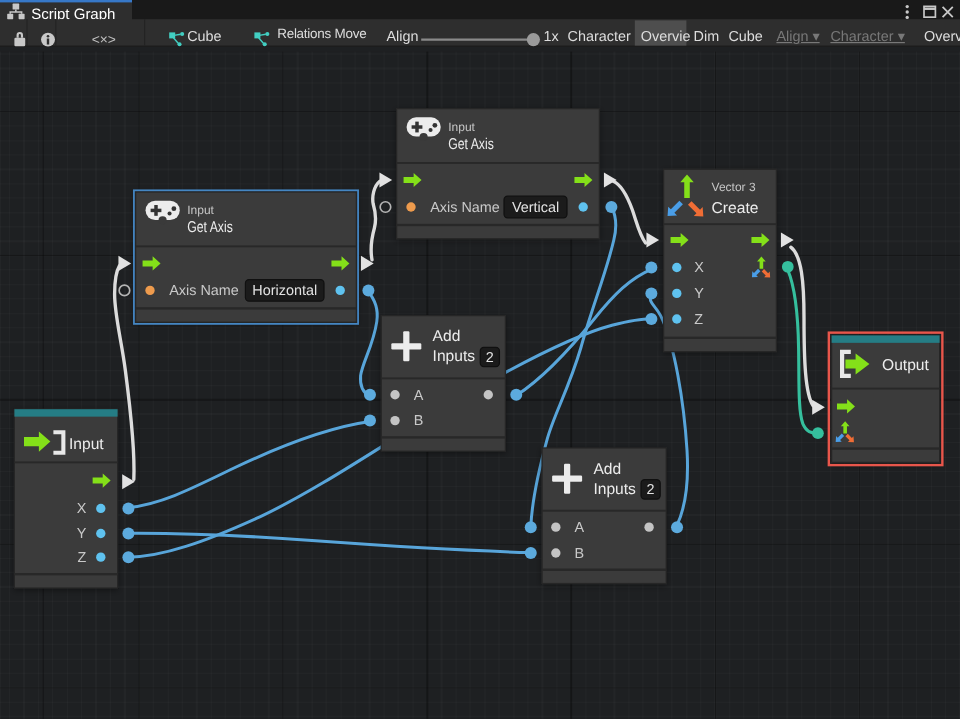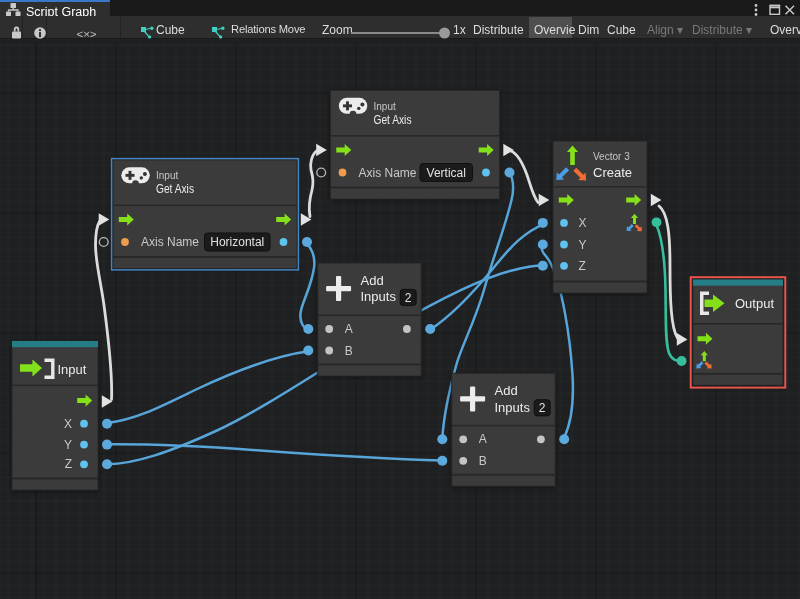--- a/index.html
+++ b/index.html
@@ -1,20 +1,20 @@
 <!DOCTYPE html>
 <html><head><meta charset="utf-8"><style>
 html,body{margin:0;padding:0;width:800px;height:599px;overflow:hidden;background:#1e2022;font-family:"Liberation Sans",sans-serif;}
 #tabbar{position:absolute;left:0;top:0;width:800px;height:20px;background:#191919;}
 #tab{position:absolute;left:0;top:0;width:110px;height:20px;background:#2e2e2e;border-top:2px solid #3778c8;box-sizing:border-box;}
 #tab span{position:absolute;left:26px;top:2.5px;font-size:12.5px;color:#ffffff;}
 #toolbar{position:absolute;left:0;top:16px;width:800px;height:23px;background:#2e2e2e;border-bottom:1px solid #1a1a1a;box-sizing:border-box;}
 .sep{position:absolute;top:0;width:1px;height:22px;background:#232323;}
 .tbtxt{position:absolute;top:6.5px;font-size:12px;color:#dddddd;white-space:nowrap;}
-.gray{color:#787878;}
+.gray{color:#787878;text-decoration:underline;}
 #values{position:absolute;left:529px;top:1px;width:43px;height:21px;background:#4e4e4e;}
 #graph{position:absolute;left:0;top:43px;width:800px;height:556px;
  background-color:#1e2022;
  background-image:
   repeating-linear-gradient(90deg, rgba(0,0,0,0.38) 0 1px, transparent 1px 120px),
   repeating-linear-gradient(180deg, rgba(0,0,0,0.38) 0 1px, transparent 1px 120px),
   repeating-linear-gradient(90deg, rgba(255,255,255,0.022) 0 1px, transparent 1px 12px),
   repeating-linear-gradient(180deg, rgba(255,255,255,0.022) 0 1px, transparent 1px 12px);
  background-position: 115.5px 0, 0 49.6px, 7.5px 0, 0 1.6px;}
 svg{position:absolute;left:0;top:0;}
@@ -217,28 +217,28 @@
    <path d="M785.5 5.7 l8.5 8.5 M794 5.7 l-8.5 8.5" stroke-width="1.5"></path>
   </g>
 </svg>
 <div id="toolbar">
  <div class="sep" style="left:22px"></div>
  <div class="sep" style="left:45.5px"></div>
  <div class="sep" style="left:120px"></div>
  <div id="values"></div>
  <span class="tbtxt" style="left:156px">Cube</span>
  <span class="tbtxt" style="left:231px;font-size:11.2px;letter-spacing:-0.2px">Relations Move</span>
- <span class="tbtxt" style="left:322px">Zoom</span>
+ <span class="tbtxt" style="left:322px">Align</span>
  <span class="tbtxt" style="left:453px">1x</span>
- <span class="tbtxt" style="left:473px">Distribute</span>
+ <span class="tbtxt" style="left:473px">Character</span>
  <span class="tbtxt" style="left:534px">Overvie</span>
  <span class="tbtxt" style="left:578px">Dim</span>
  <span class="tbtxt" style="left:607px">Cube</span>
  <span class="tbtxt gray" style="left:647px">Align ▾</span>
- <span class="tbtxt gray" style="left:692px">Distribute ▾</span>
+ <span class="tbtxt gray" style="left:692px">Character ▾</span>
  <span class="tbtxt" style="left:770px">Overvie</span>
 </div>
 <svg id="tbicons" width="800" height="23" viewBox="0 0 800 23" style="top:20px">
     <g transform="translate(0,1.5)">
   <g fill="#c8c8c8">
    <rect x="12" y="10" width="9" height="7" rx="1"></rect>
    <path d="M13.8 10 v-2.2 a2.7 2.7 0 0 1 5.4 0 V10 h-1.8 v-2.2 a0.9 0.9 0 0 0 -1.8 0 V10 z"></path>
   </g>
   <circle cx="40" cy="11.5" r="5.8" fill="#c8c8c8"></circle>
   <g fill="#2e2e2e">

